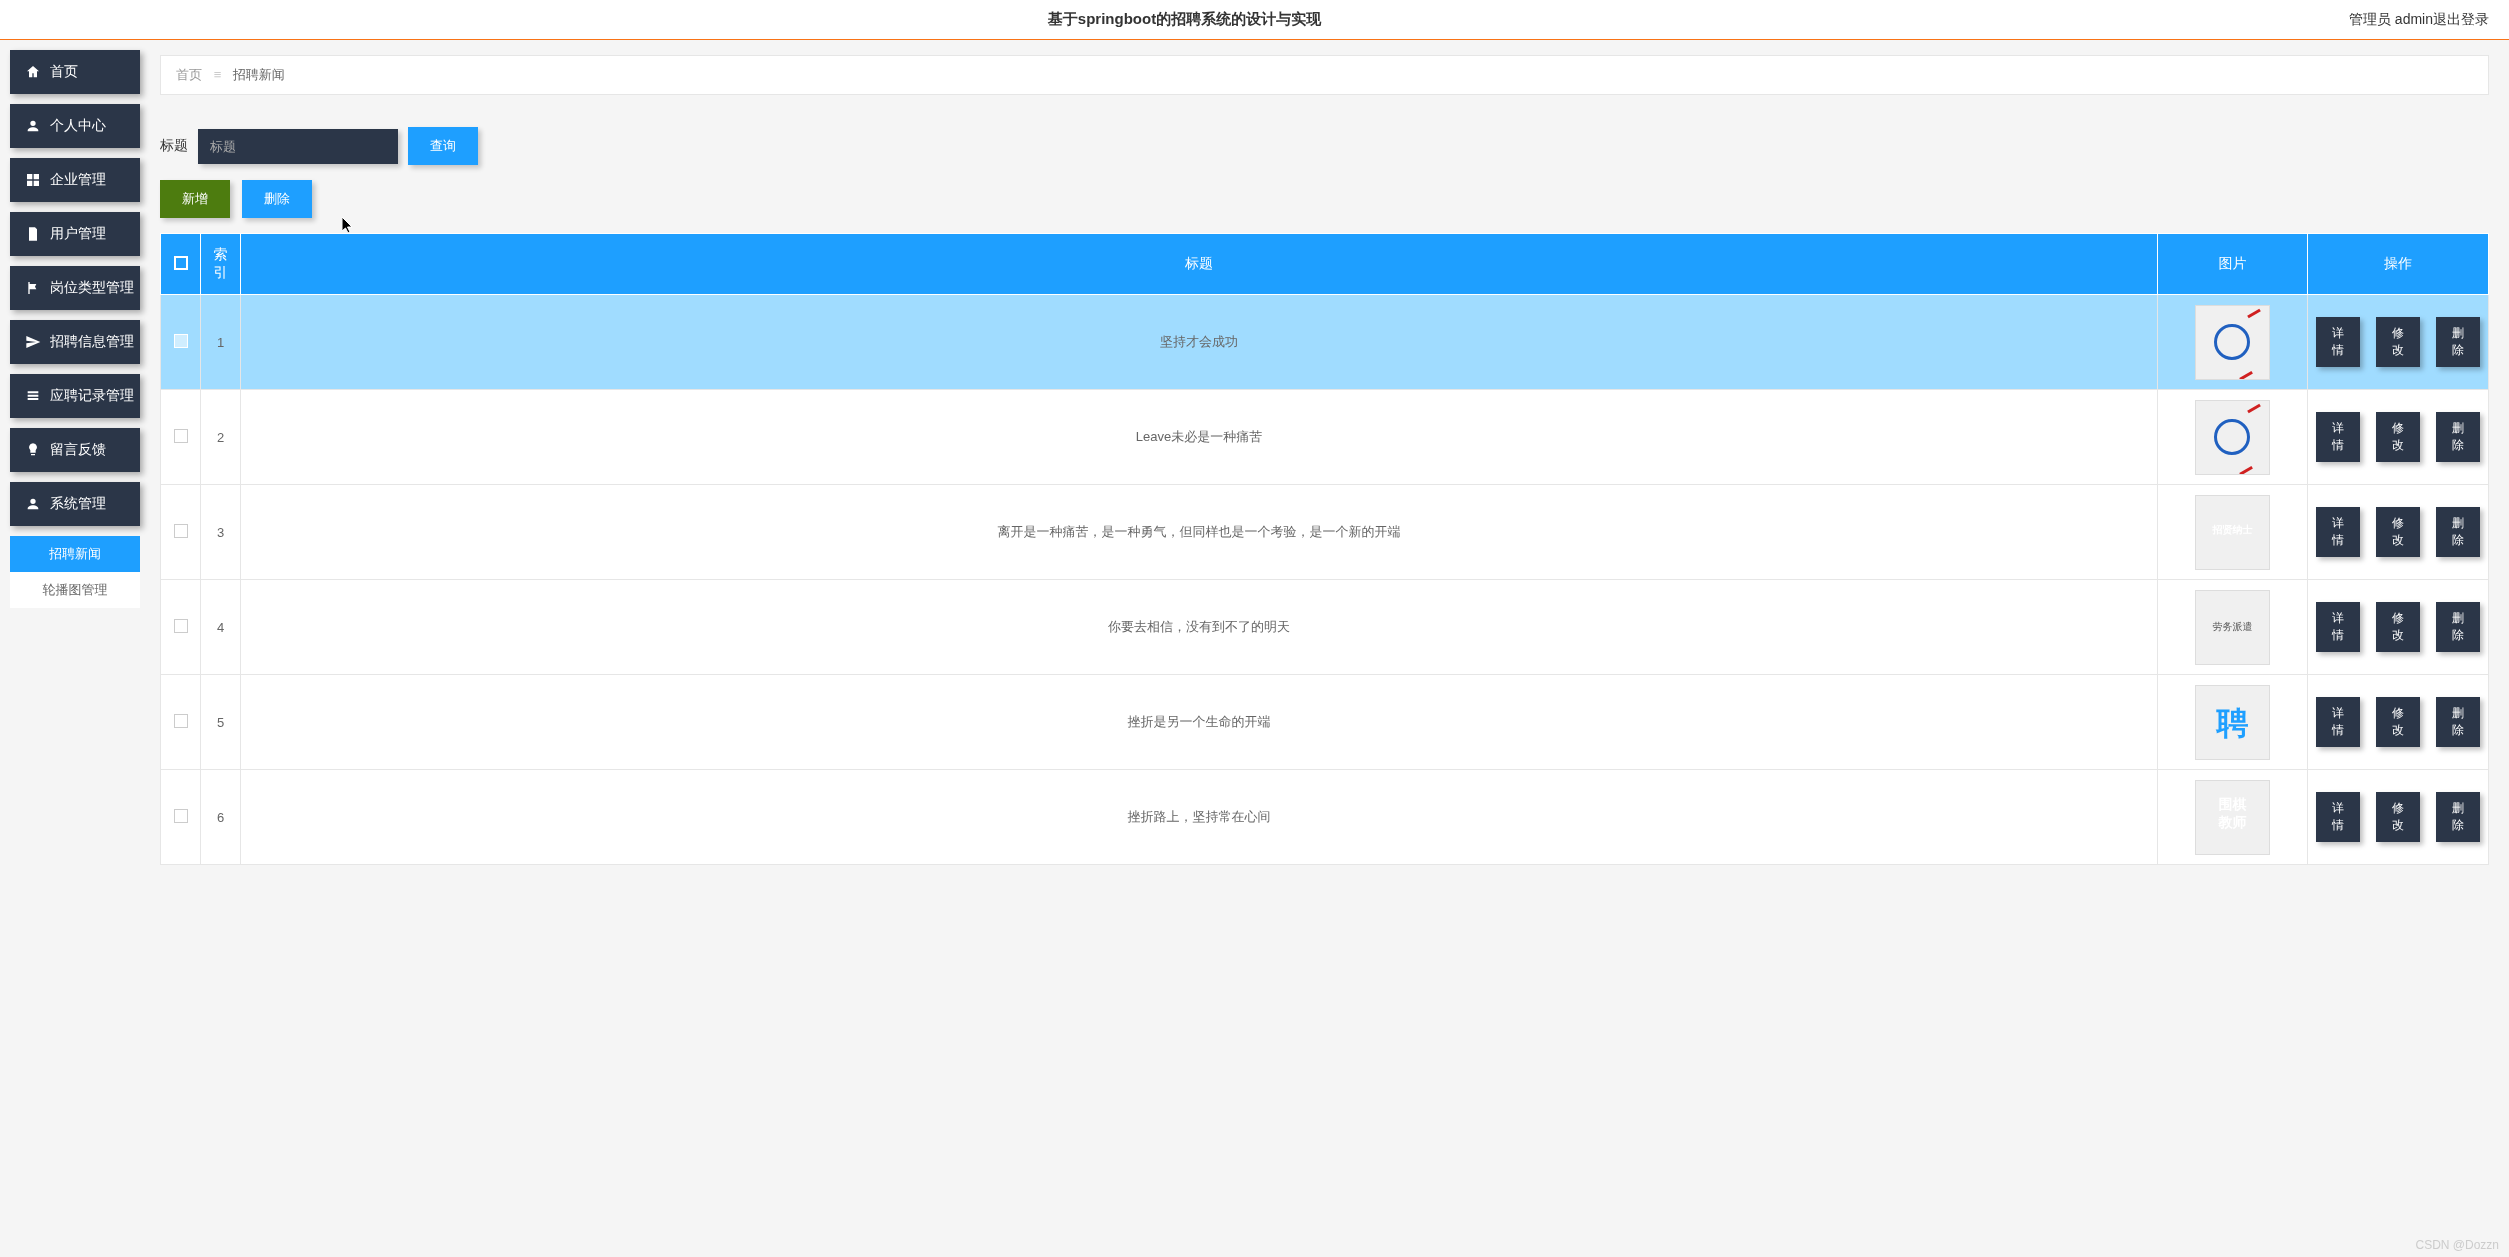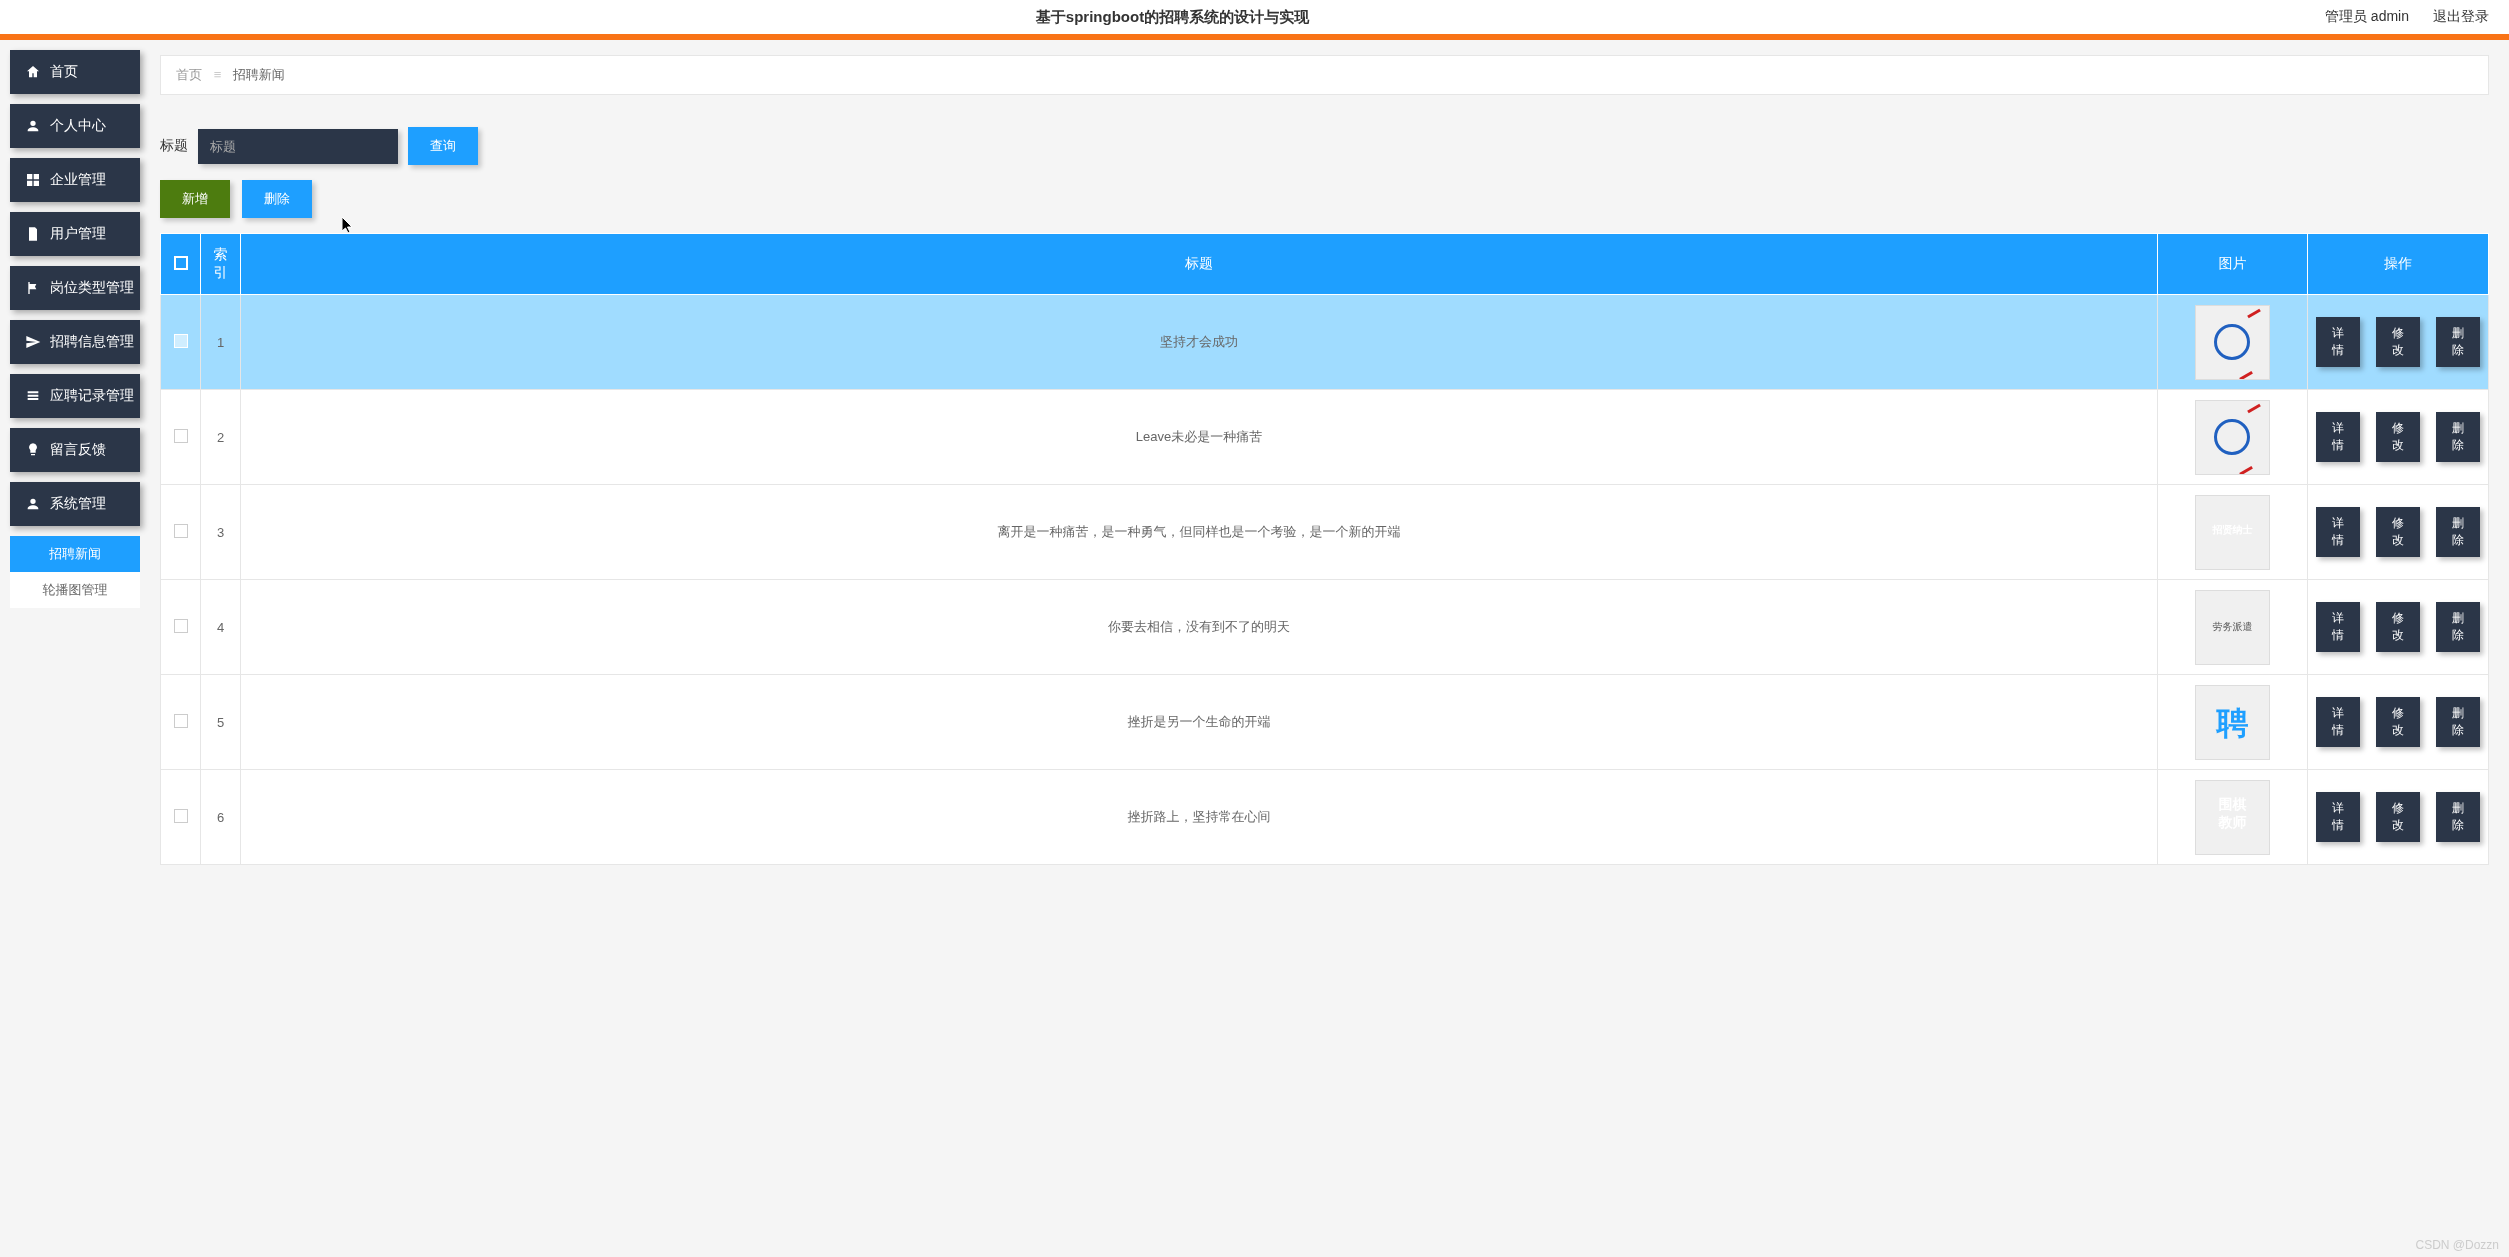--- a/index.html
+++ b/index.html
@@ -1,20 +1,20 @@
 <!DOCTYPE html>
 <html><head>
   <meta charset="utf-8">
   <style>
     * { margin: 0; padding: 0; box-sizing: border-box; }
     body { font-family: "Microsoft YaHei", Arial, sans-serif; font-size: 14px; background: #f5f5f5; color: #333; }
     
-    .top-header { background: #fff; height: 40px; display: flex; align-items: center; justify-content: space-between; padding: 0 20px; border-bottom: 6px solid #f97316; }
+    .top-header { background: #fff; height: 40px; display: flex; align-items: center; justify-content: space-between; padding: 0 20px; border-bottom: 1px solid #f97316; }
     .top-header-title { flex: 1; text-align: center; font-weight: bold; font-size: 15px; }
-    .top-header-right { display: flex; gap: 24px; font-size: 14px; justify-content: center; }
+    .top-header-right { display: flex; gap: 0; font-size: 14px; justify-content: center; }
     .top-header-right span { cursor: pointer; }
     
     .container { display: flex; }
     
     .sidebar { width: 140px; padding: 10px 0 10px 10px; }
     .nav-item { background: #2b3648; color: #fff; height: 44px; display: flex; align-items: center; padding-left: 40px; margin-bottom: 10px; cursor: pointer; font-size: 14px; box-shadow: 3px 3px 6px rgba(0,0,0,0.3); position: relative; }
     .nav-item .icon { position: absolute; left: 15px; width: 16px; height: 16px; display: flex; align-items: center; justify-content: center; }
     .nav-item .icon svg { fill: #fff; }
     .sub-item { background: #fff; color: #666; height: 36px; display: flex; align-items: center; justify-content: center; cursor: pointer; font-size: 13px; }
     .sub-item.active { background: #1e9fff; color: #fff; }

